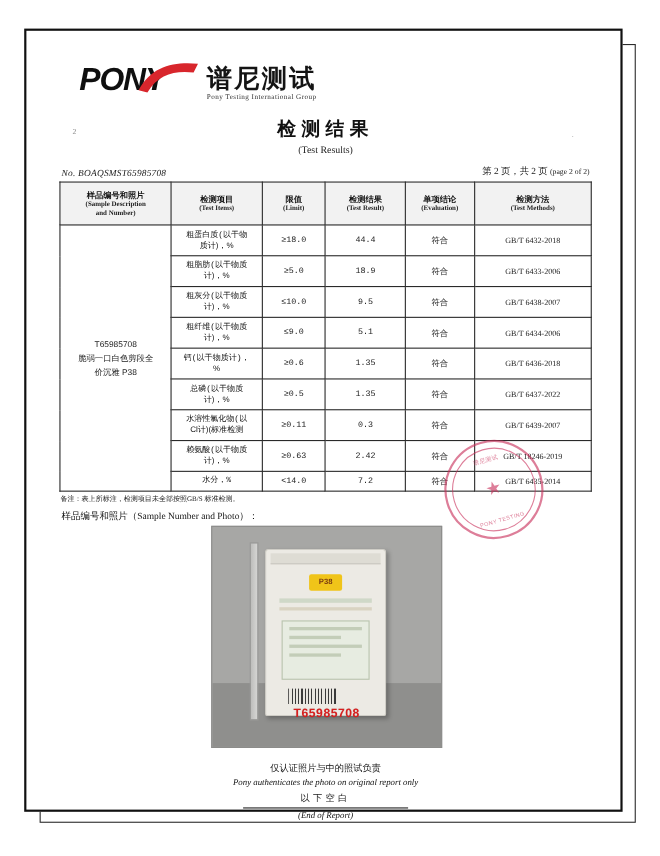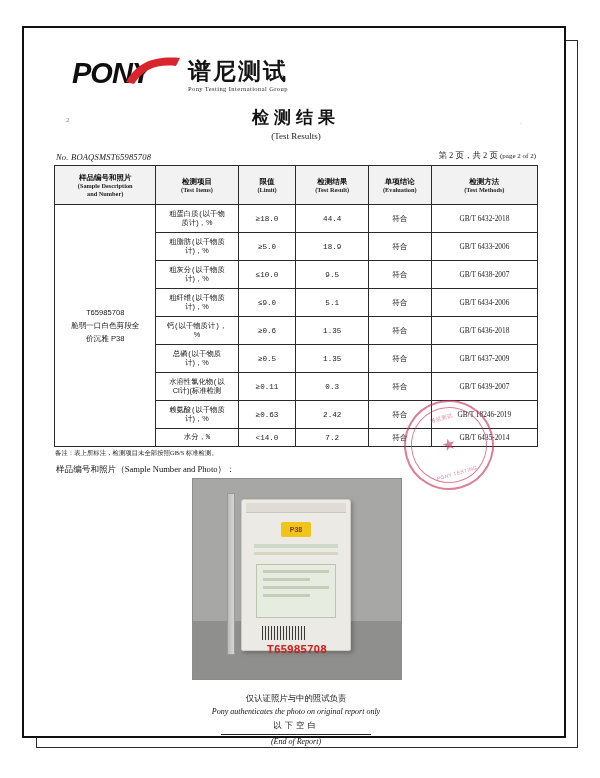--- a/index.html
+++ b/index.html
@@ -531,21 +531,21 @@
           <td class="cell-method">GB/T 6436-2018</td>
         </tr>
         <tr class="row-h">
           <td class="cell-item">
             <span class="cn">总磷(以干物质</span>
             <span class="cn2">计)，%</span>
           </td>
           <td class="cell-val">≥0.5</td>
           <td class="cell-val">1.35</td>
           <td class="cell-val">符合</td>
-          <td class="cell-method">GB/T 6437-2009</td>
+          <td class="cell-method">GB/T 6437-2022</td>
         </tr>
         <tr class="row-h">
           <td class="cell-item">
             <span class="cn">水溶性氯化物(以</span>
             <span class="cn2">Cl计)(标准检测</span>
           </td>
           <td class="cell-val">≥0.11</td>
           <td class="cell-val">0.3</td>
           <td class="cell-val">符合</td>
           <td class="cell-method">GB/T 6439-2007</td>

